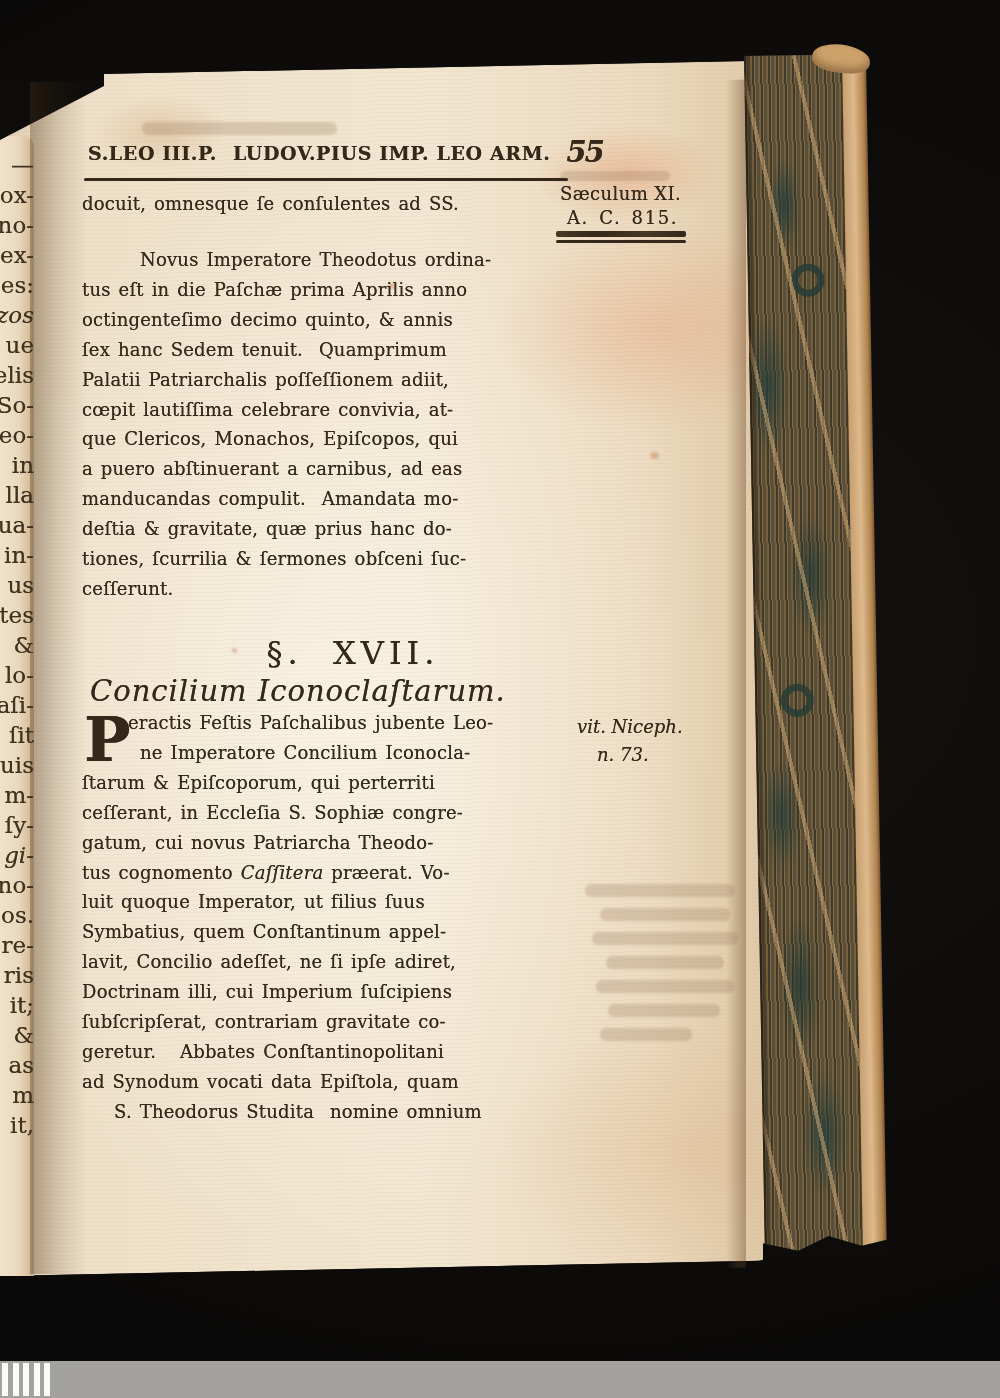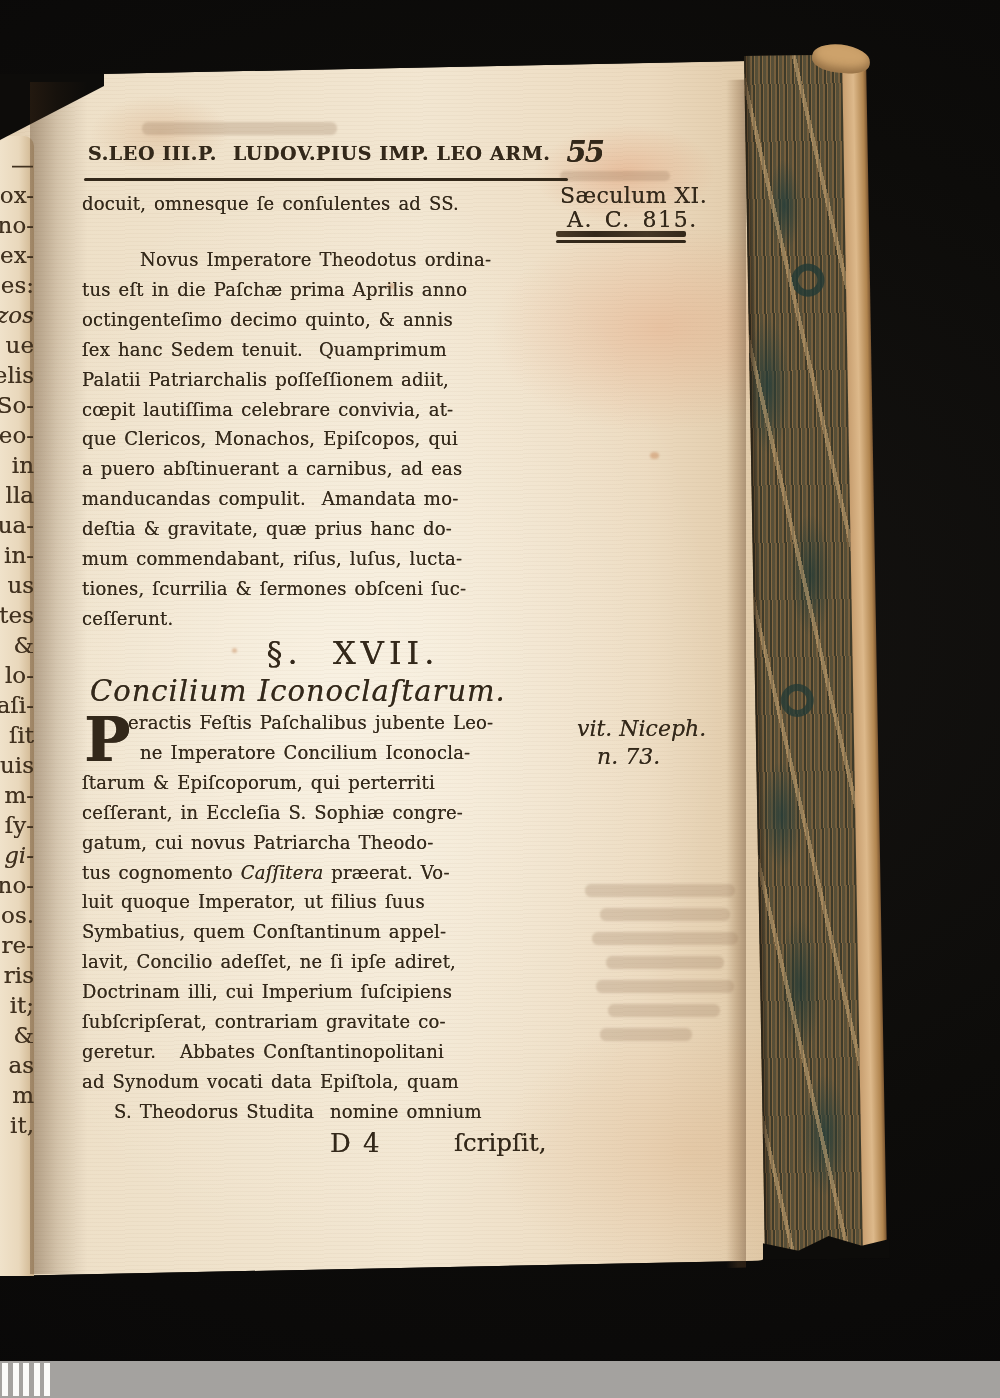--- a/index.html
+++ b/index.html
@@ -55,21 +55,21 @@
   .fe-bottom{position:absolute;bottom:-4px;left:-2px;width:104%;height:40px;background:#0d0c0a;
     clip-path:polygon(0 100%,0 58%,28% 78%,52% 42%,78% 68%,100% 52%,100% 100%);}
 
   
   .ink{color:#33281a;text-shadow:0 0 .6px rgba(51,40,26,.75);}
   .runhead{position:absolute;left:88px;top:142px;display:flex;align-items:flex-start;gap:16px;
     font-weight:bold;font-size:19px;letter-spacing:.6px;white-space:pre;}
   .pagenum{font-size:29px;font-style:italic;font-weight:bold;letter-spacing:-2px;margin-top:-7px;}
   .headrule{position:absolute;left:84px;top:178px;width:484px;height:3px;background:#33281a;border-radius:2px;}
 
-  .mnote{position:absolute;font-size:22px;white-space:pre;}
+  .mnote{position:absolute;font-size:18px;white-space:pre;}
   .mnote.it{font-style:italic;}
   .dblrule{position:absolute;left:556px;top:231px;width:130px;}
   .dblrule .b1{height:6px;background:linear-gradient(90deg,#4a3a26,#33281a 30%,#473826 70%,#33281a);border-radius:2px;}
   .dblrule .b2{height:3px;margin-top:3px;background:#33281a;border-radius:2px;}
 
   .col{position:absolute;left:82px;width:486px;}
   .bl{line-height:29.9px;font-size:18px;white-space:pre;letter-spacing:.2px;word-spacing:2px;}
   .p1{top:189px;} .p2{top:245px;} .p3{top:708px;}
   .indent{padding-left:58px;}
   .dc1{padding-left:46px;} .dc2{padding-left:58px;}
@@ -157,21 +157,20 @@
   <div class="bl indent">Novus Imperatore Theodotus ordina-</div>
       <div class="bl">tus eſt in die Paſchæ prima Aprilis anno</div>
       <div class="bl">octingenteſimo decimo quinto, &amp; annis</div>
       <div class="bl">ſex hanc Sedem tenuit.  Quamprimum</div>
       <div class="bl">Palatii Patriarchalis poſſeſſionem adiit,</div>
       <div class="bl">cœpit lautiſſima celebrare convivia, at-</div>
       <div class="bl">que Clericos, Monachos, Epiſcopos, qui</div>
       <div class="bl">a puero abſtinuerant a carnibus, ad eas</div>
       <div class="bl">manducandas compulit.  Amandata mo-</div>
       <div class="bl">deſtia &amp; gravitate, quæ prius hanc do-</div>
-      <div class="bl">mum commendabant, riſus, luſus, lucta-</div>
       <div class="bl">tiones, ſcurrilia &amp; ſermones obſceni ſuc-</div>
       <div class="bl">ceſſerunt.</div>
     </div>
 
   <div class="h-mark ink">§.  XVII.</div>
   <div class="h-title ink">Concilium Iconoclaſtarum.</div>
 
   <div class="col p3 ink">
     <span class="dropcap">P</span>
     <div>
@@ -186,24 +185,20 @@
         <div class="bl">Symbatius, quem Conſtantinum appel-</div>
         <div class="bl">lavit, Concilio adeſſet, ne ſi ipſe adiret,</div>
         <div class="bl">Doctrinam illi, cui Imperium ſuſcipiens</div>
         <div class="bl">ſubſcripſerat, contrariam gravitate co-</div>
         <div class="bl">geretur.   Abbates Conſtantinopolitani</div>
         <div class="bl">ad Synodum vocati data Epiſtola, quam</div>
         <div class="bl shift">S. Theodorus Studita  nomine omnium</div>
       </div>
   </div>
 
-  <div class="sigrow ink">
-    <span class="sig">D 4</span>
-    <span class="catch">ſcripſit,</span>
-  </div>
 
   <div class="fragcol">
 
   <div class="frag">—</div>
       <div class="frag">ox-</div>
       <div class="frag">no-</div>
       <div class="frag">ex-</div>
       <div class="frag">es:</div>
       <div class="frag it">zos</div>
       <div class="frag">ue</div>

